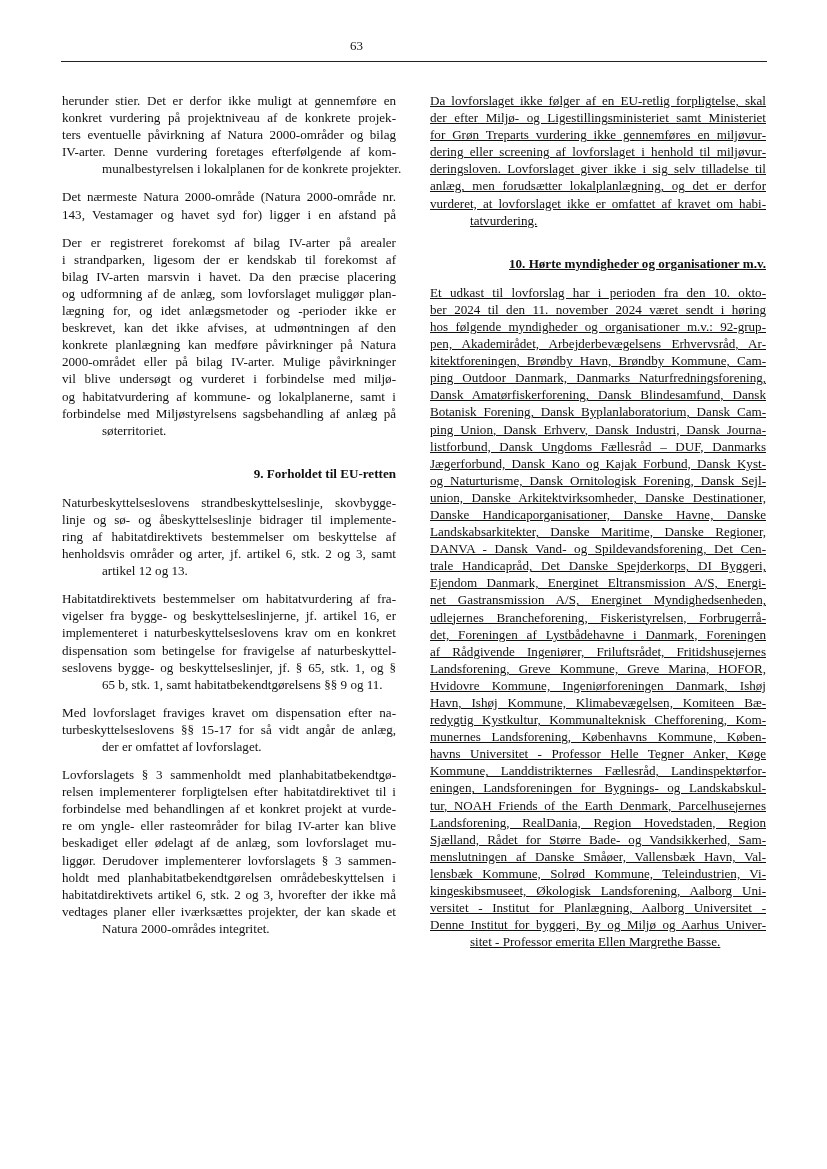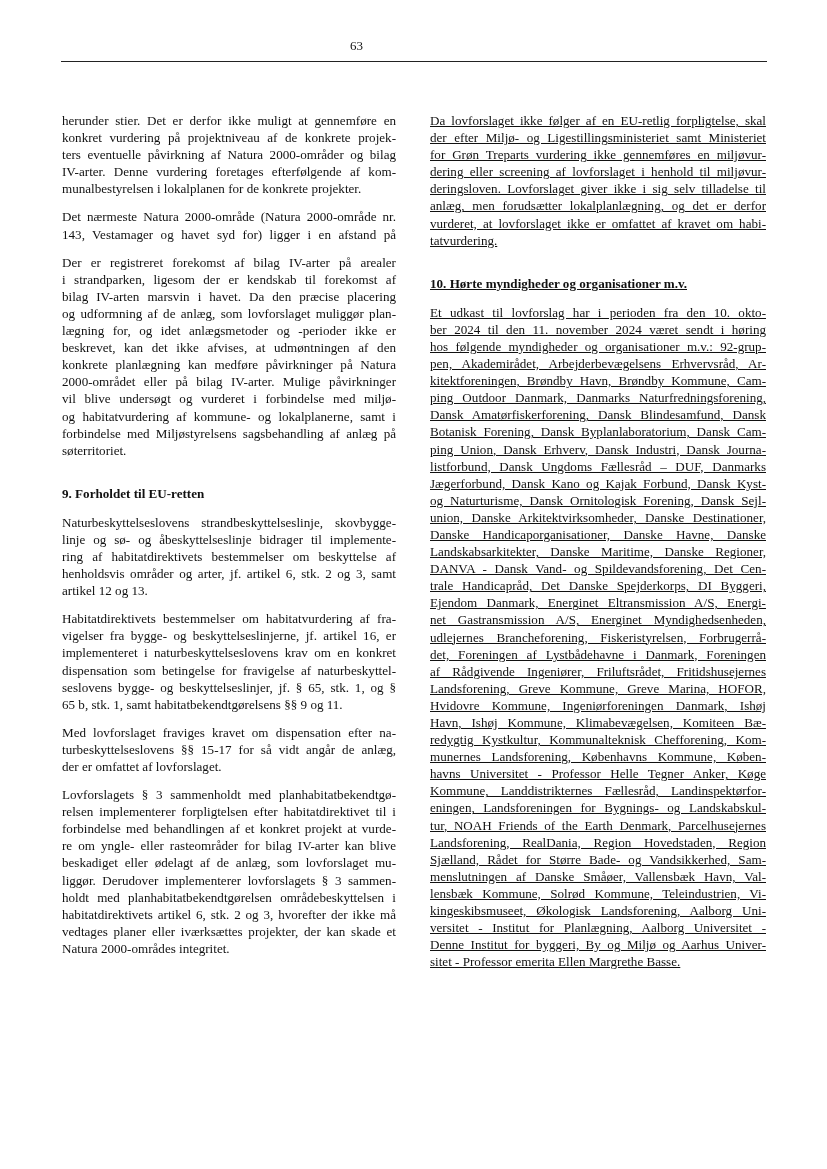--- a/index.html
+++ b/index.html
@@ -27,45 +27,47 @@
     .header-rule {
       position: absolute;
       top: 61px;
       left: 61px;
       width: 706px;
       height: 0;
       border-top: 1px solid #222222;
     }
     .column {
       position: absolute;
-      top: 112px;
+      top: 92px;
       width: 334px;
       font-size: 13.1px;
       line-height: 17.1px;
     }
     .col-left { left: 62px; }
     .col-right { left: 430px; width: 336px; text-decoration: underline; }
     .line {
       display: block;
       white-space: nowrap;
       text-align: justify;
       text-align-last: justify;
       height: 17.1px;
     }
     .line.last {
       text-align-last: left;
+      margin-left: 40px;
     }
     .para {
       margin: 0 0 11px 0;
     }
     .heading {
       font-weight: bold;
       margin: 0 0 12px 0;
       height: 17px;
       line-height: 17px;
+      text-align: right;
     }
     .heading-gap { margin-top: 26px; }
   </style>
 </head>
 <body>
 
 <div class="page-number">63</div>
 <div class="header-rule"></div>
 
 <div class="column col-left">

